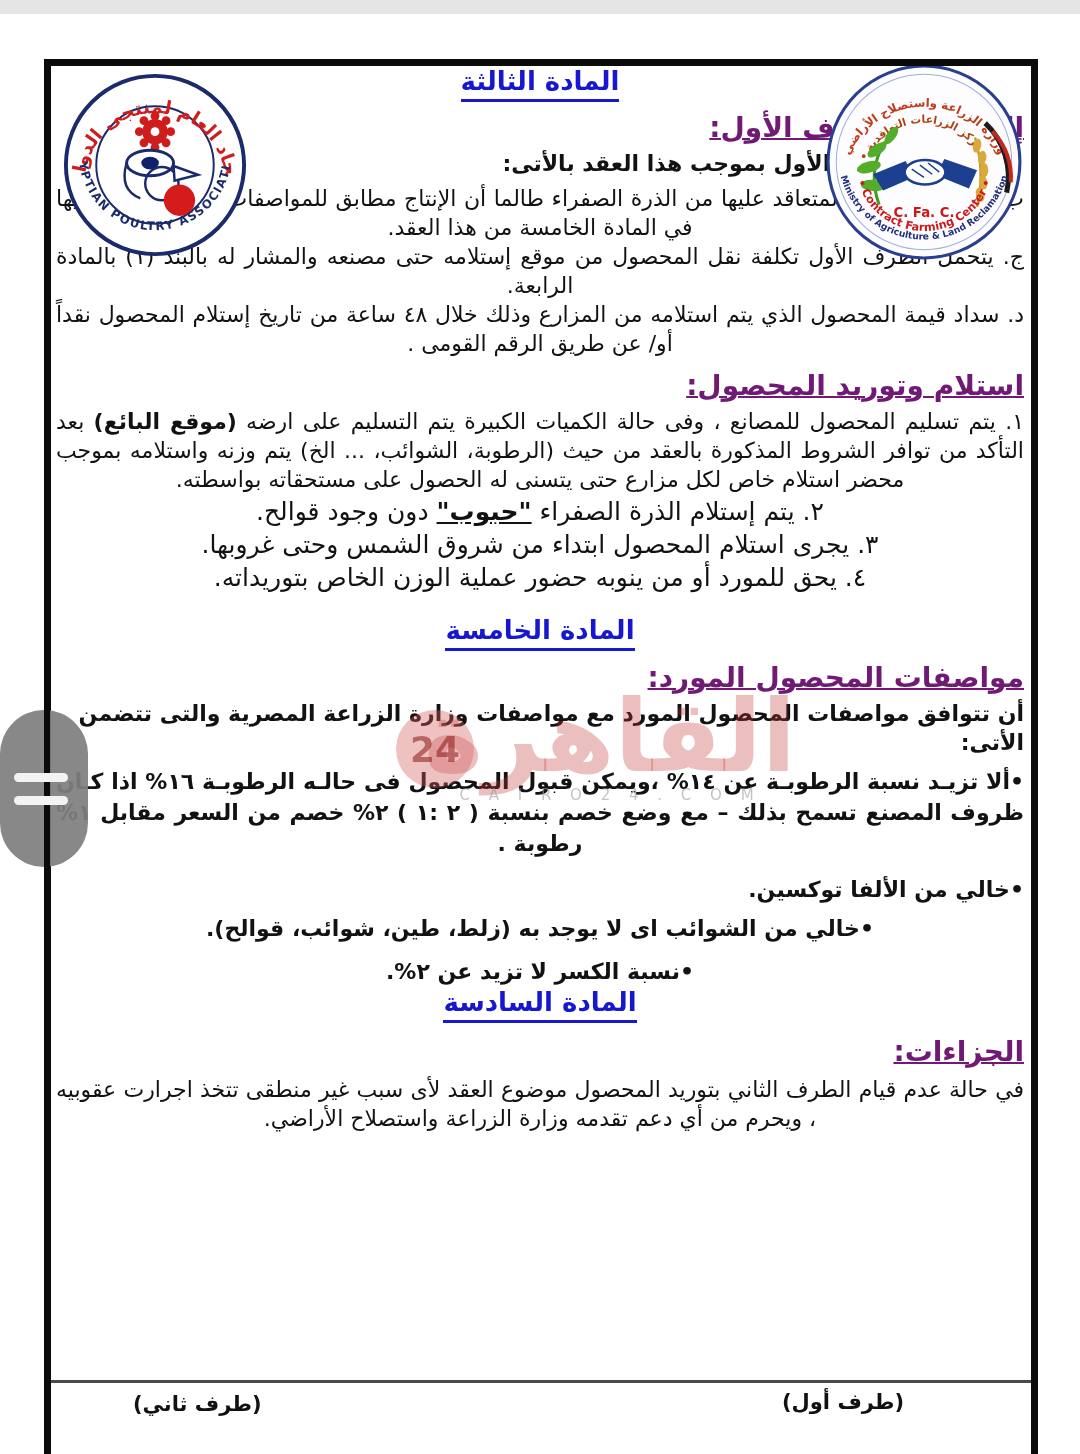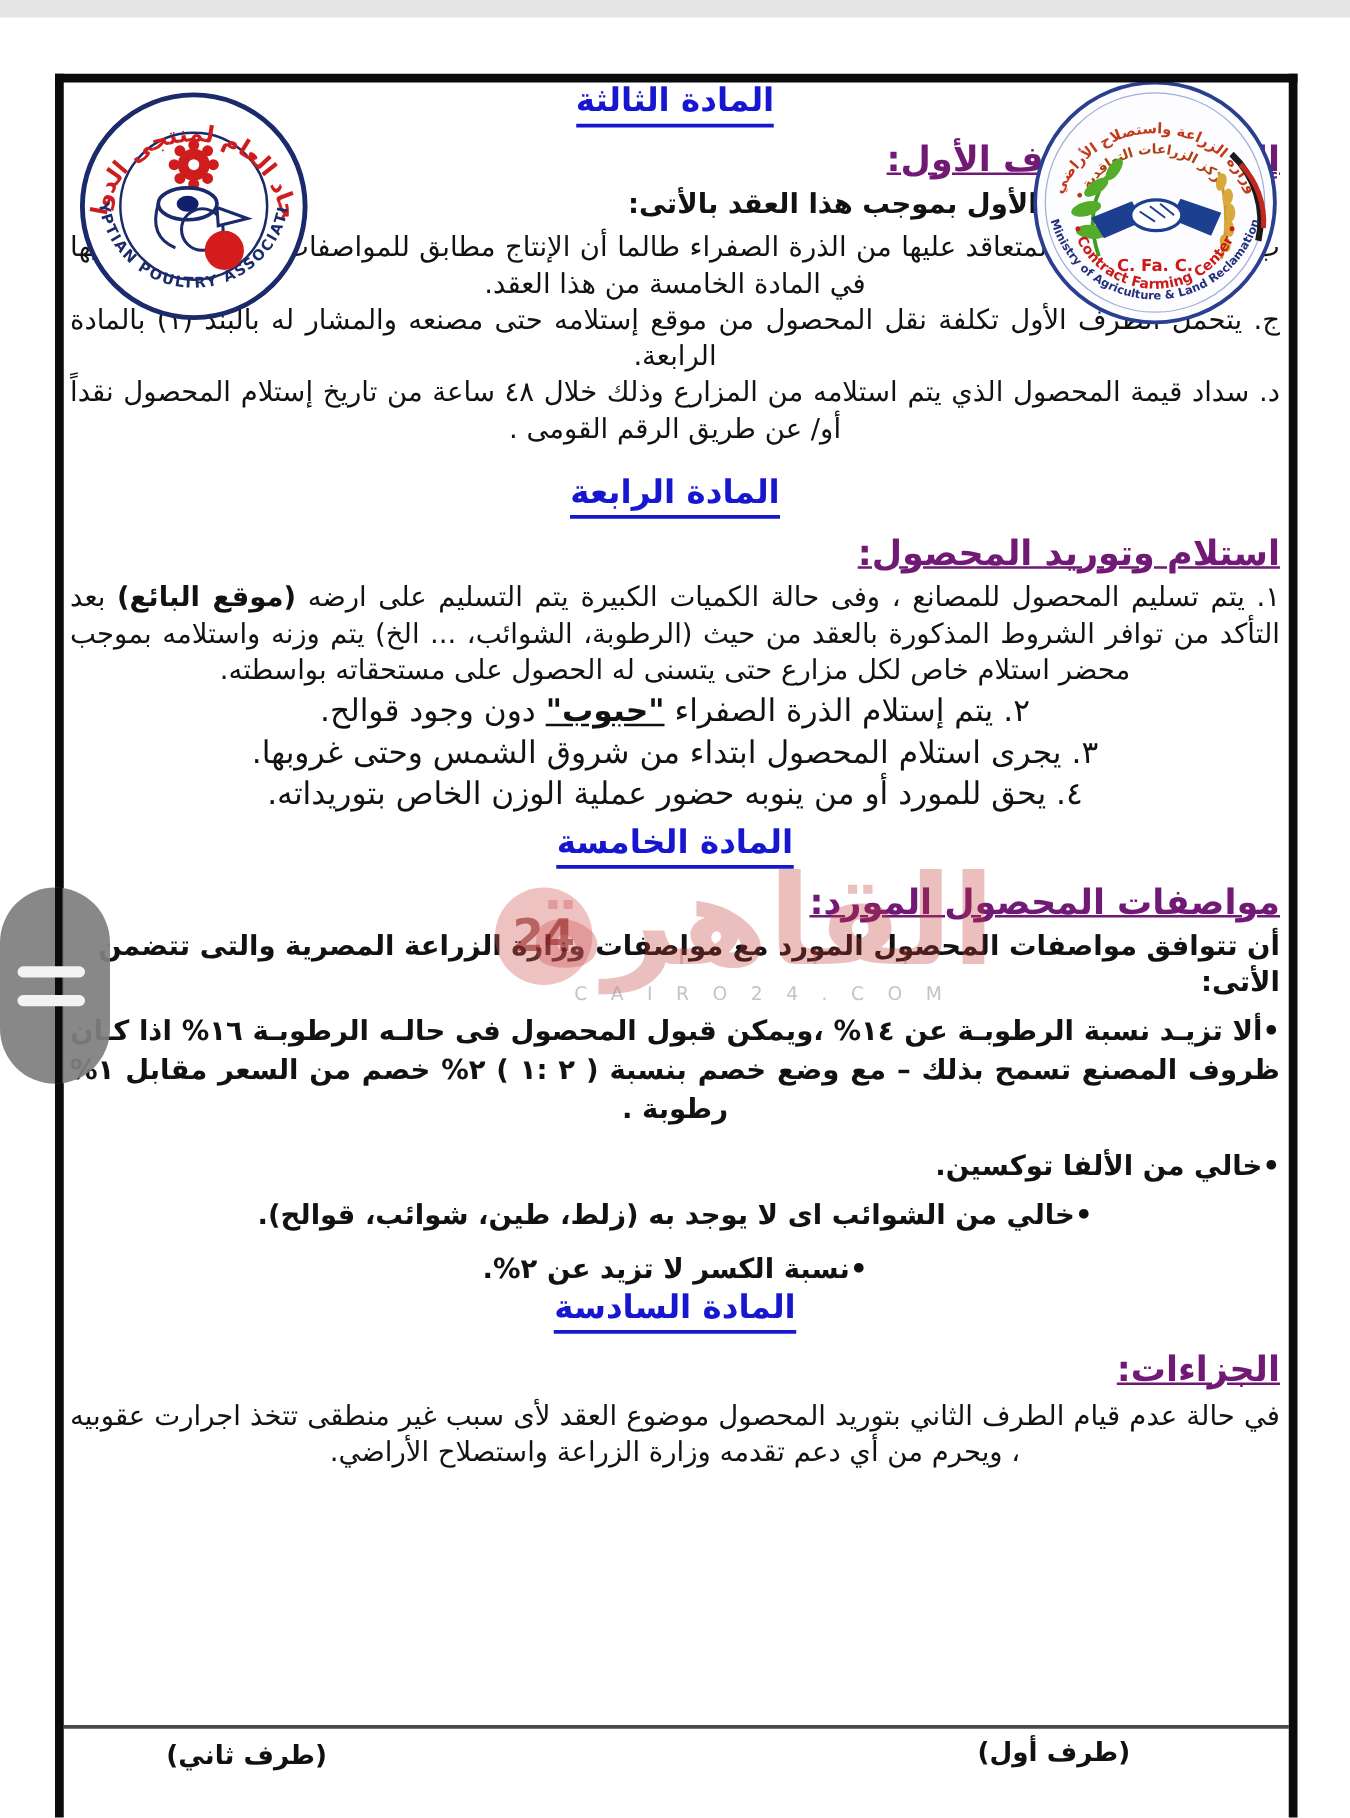--- a/index.html
+++ b/index.html
@@ -42,21 +42,21 @@
 
   
   .mt-title3{}
   .mt-h1{margin-top:11px}
   .mt-intro1{margin-top:6px;padding-right:46px}
   .mt-items1{margin-top:6px}
   .mt-title4{margin-top:21px}
   .mt-h2{margin-top:13px}
   .mt-item21{margin-top:6px}
   .mt-item22{margin-top:3px}
-  .mt-title5{margin-top:9px}
+  .mt-title5{margin-top:22px}
   .mt-h3{margin-top:12px}
   .mt-intro3{margin-top:6px}
   .mt-b1{margin-top:9px}
   .mt-b2{margin-top:15px}
   .mt-b3{margin-top:8px}
   .mt-b4{margin-top:12px}
   .mt-title6{}
   .mt-h4{margin-top:14px}
   .mt-p4{margin-top:8px}
 
@@ -188,23 +188,20 @@
     <span class="t">المادة الثالثة</span>
   </h2>
   <h3 class="red-heading mt-h1">إلتزامات الطرف الأول:</h3>
   <p class="intro mt-intro1">يلتزم الطرف الأول بموجب هذا العقد بالأتى:</p>
   <div class="mt-items1">
     <p class="para">ب.  إستلام الكميات المتعاقد عليها من الذرة الصفراء طالما أن الإنتاج مطابق للمواصفات الفنية المشار اليها في المادة الخامسة من هذا العقد.</p>
     <p class="para">ج. يتحمل الطرف الأول تكلفة نقل المحصول من موقع إستلامه حتى مصنعه والمشار له بالبند (١) بالمادة الرابعة.</p>
     <p class="para">د. سداد قيمة المحصول الذي يتم استلامه من المزارع وذلك خلال ٤٨ ساعة من تاريخ إستلام المحصول نقداً أو/ عن طريق الرقم القومى .</p>
   </div>
 
-  <h2 class="article-title mt-title4">
-    <span class="t">المادة الرابعة</span>
-  </h2>
   <h3 class="red-heading mt-h2">استلام وتوريد المحصول:</h3>
   <p class="para mt-item21"><span>١. يتم تسليم المحصول للمصانع ، وفى حالة الكميات الكبيرة يتم التسليم على ارضه </span><b>(موقع البائع)</b><span> بعد التأكد من توافر الشروط المذكورة بالعقد من حيث (الرطوبة، الشوائب، ... الخ) يتم وزنه واستلامه بموجب محضر استلام خاص لكل مزارع حتى يتسنى له الحصول على مستحقاته بواسطته.</span></p>
   <p class="center-line mt-item22"><span>٢. يتم إستلام الذرة الصفراء </span><b class="u">"حبوب"</b><span> دون وجود قوالح.</span></p>
   <p class="center-line mt-item22">٣. يجرى استلام المحصول ابتداء من شروق الشمس وحتى غروبها.</p>
   <p class="center-line mt-item22">٤. يحق للمورد أو من ينوبه حضور عملية الوزن الخاص بتوريداته.</p>
 
   <h2 class="article-title mt-title5">
     <span class="t">المادة الخامسة</span>
   </h2>
   <h3 class="red-heading mt-h3">مواصفات المحصول المورد:</h3>

